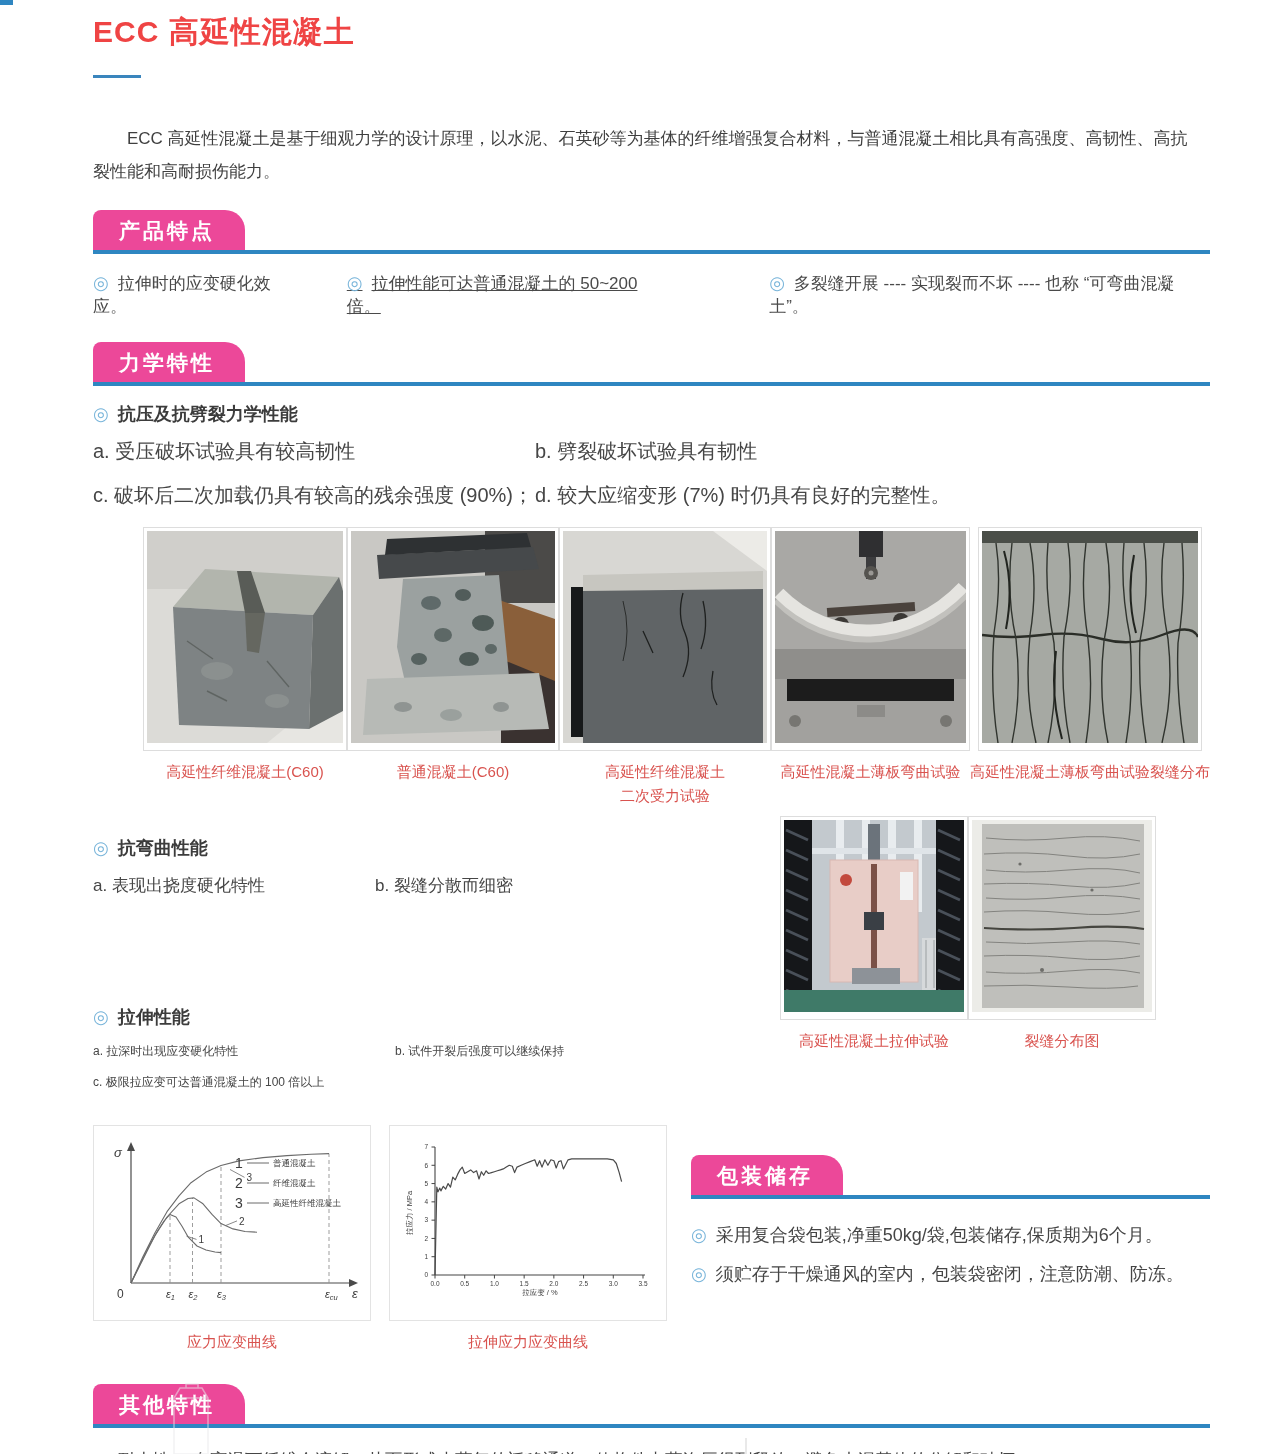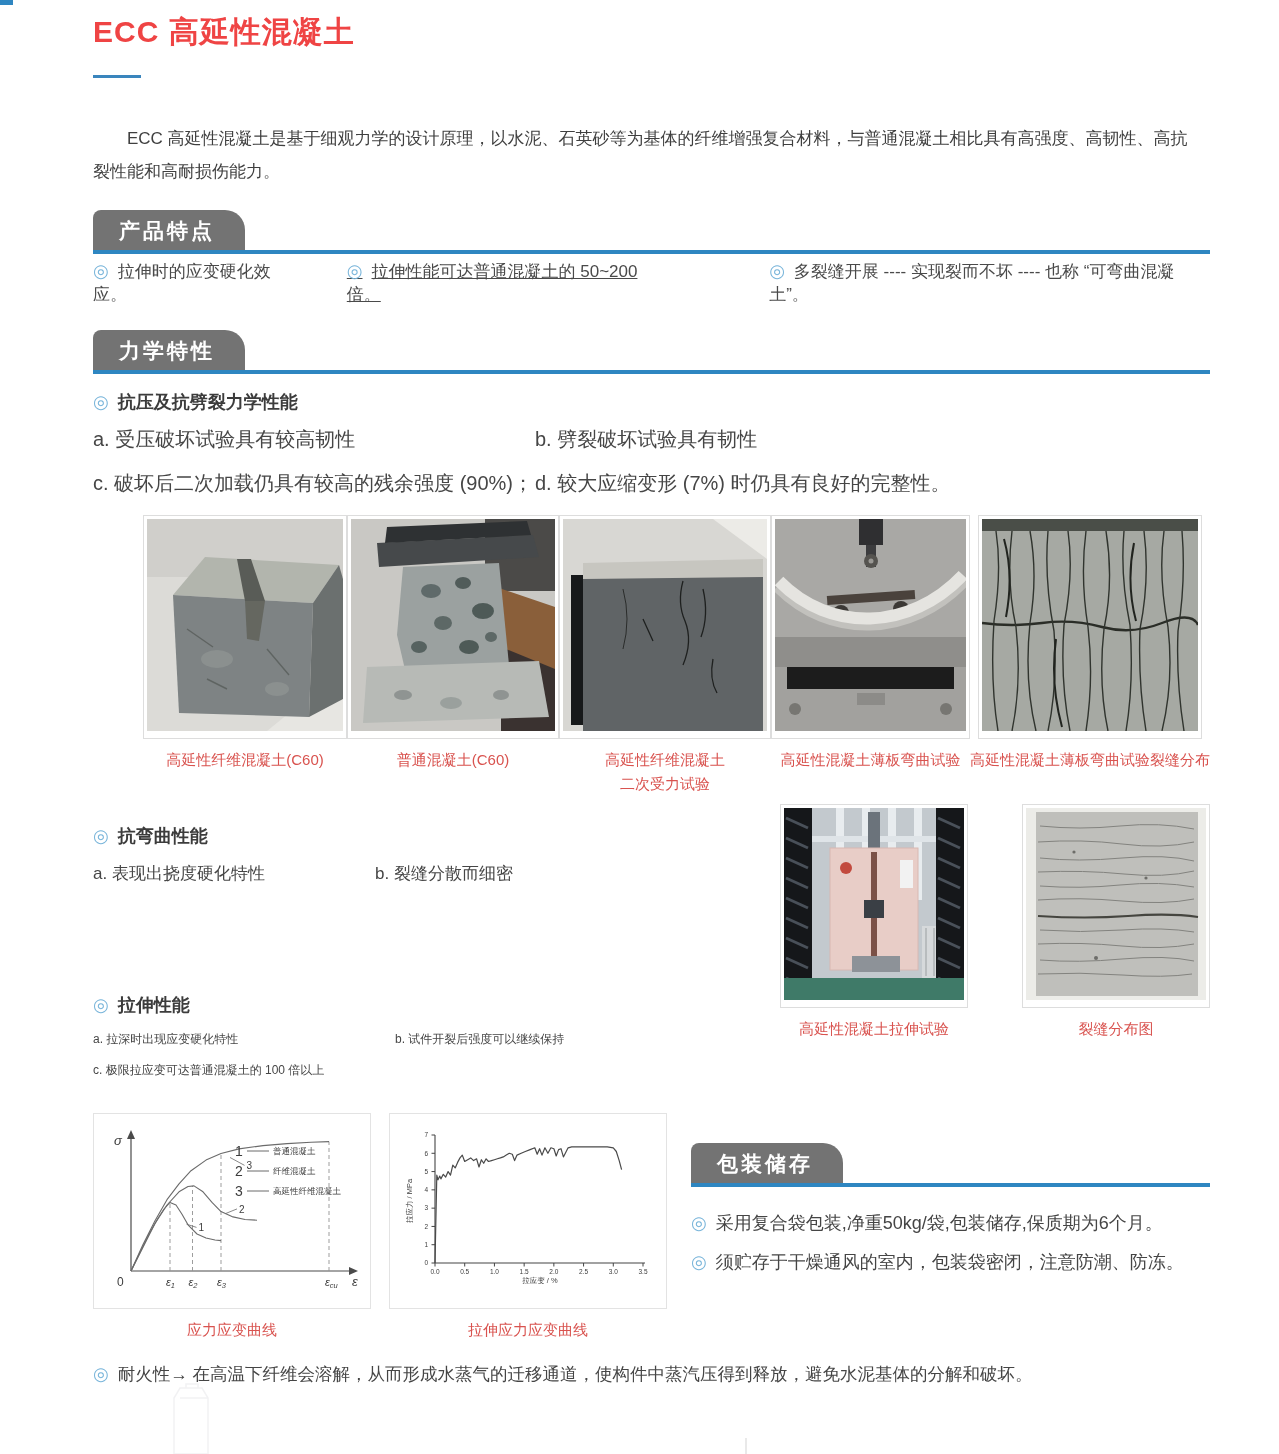--- a/index.html
+++ b/index.html
@@ -11,43 +11,43 @@
   .corner-frag { position:absolute; left:0; top:0; width:13px; height:5px; background:#2e86c1; }
   .content { position:absolute; left:93px; top:0; width:1117px; }
 
   .page-title { margin-top:12px; font-size:30px; font-weight:bold; color:#ef4444; letter-spacing:1px; }
   .title-underline { margin-top:22px; width:48px; height:3px; background:#3a85bd; }
 
   .intro { margin-top:44px; font-size:17px; line-height:1.95; color:#3f3f3f; text-indent:2em; width:1110px; }
 
   .sec-header { border-bottom:4px solid #2e86c1; margin-top:28px; height:38px; position:relative; }
   .sec-tab {
-    position:absolute; left:0; bottom:0; background:#737373; color:#fff;
+    position:absolute; left:0; bottom:0; background:#ec4899; color:#fff;
     font-size:21px; font-weight:bold; letter-spacing:3px;
     padding:7px 30px 5px 26px; border-radius:8px 20px 0 0;
   }
   .mk { color:#79b5da; margin-right:9px; font-size:18px; }
-  .bullet-row { margin-top:6px; display:flex; font-size:17px; color:#4a4a4a; }
+  .bullet-row { margin-top:18px; display:flex; font-size:17px; color:#4a4a4a; }
   .bullet-row .b2 { margin-left:44px;text-decoration:underline; }
   .bullet-row .b3 { margin-left:96px; }
 
   .subhead { margin-top:16px; font-size:18px; font-weight:bold; color:#3c3c3c; }
   .ab-grid { margin-top:12px; display:grid; grid-template-columns:442px auto; row-gap:17px; font-size:20px; color:#464646; }
 
   .photo-row { margin-top:18px; display:flex; justify-content:flex-end; width:1117px; }
   .fig { display:flex; flex-direction:column; align-items:center; }
   .ph { border:1px solid #ddd; background:#fff; padding:3px; }
   .cap { color:#d9534f; font-size:15px; margin-top:9px; text-align:center; line-height:1.6; white-space:pre-line; }
 
   .two-col { margin-top:8px; display:flex; }
   .left-props { flex:1; padding-top:4px; }
   .props-grid-a { margin-top:14px; display:grid; grid-template-columns:282px auto; font-size:17px; color:#464646; }
   .props-grid-b { margin-top:14px; display:grid; grid-template-columns:302px auto; row-gap:14px; font-size:12px; color:#464646; }
   .gap-v { height:92px; }
-  .side-photos { width:430px; display:flex; justify-content:space-between; }
+  .side-photos { width:430px; display:flex; }
 
   .charts-row { margin-top:34px; display:flex; }
   .charts-block { display:flex; gap:18px; }
   .chart-box { border:1px solid #e3e3e3; background:#fff; padding:9px; }
   .pack-col { flex:1; margin-left:24px; margin-top:36px; }
   .pack-bullets { margin-top:24px; font-size:18px; color:#454545; }
   .pack-bullets div { margin-bottom:15px; }
 
   .other-bullets { margin-top:20px; font-size:17.5px; color:#454545; }
   .other-bullets div { margin-bottom:17px; }
@@ -362,20 +362,23 @@
       <div class="sec-header" style="margin-top:0;">
         <span class="sec-tab">包装储存</span>
       </div>
       <div class="pack-bullets">
         <div><span class="mk">◎</span><span>采用复合袋包装,净重50kg/袋,包装储存,保质期为6个月。</span></div>
         <div><span class="mk">◎</span><span>须贮存于干燥通风的室内，包装袋密闭，注意防潮、防冻。</span></div>
       </div>
     </div>
   </div>
 
+  <div class="sec-header" style="margin-top:36px;">
+    <span class="sec-tab">其他特性</span>
+  </div>
   <div class="other-bullets">
     <div><span class="mk">◎</span><span>耐火性→ 在高温下纤维会溶解，从而形成水蒸气的迁移通道，使构件中蒸汽压得到释放，避免水泥基体的分解和破坏。</span></div>
 
   </div>
 
 </div>
 
 <svg class="bag-wm" width="70" height="72" viewBox="0 0 70 72">
   <g stroke="#e7e7ea" stroke-width="1.5" fill="none">
     <path d="M18,6 h22 l6,10 v56 h-34 v-56 z"></path>

